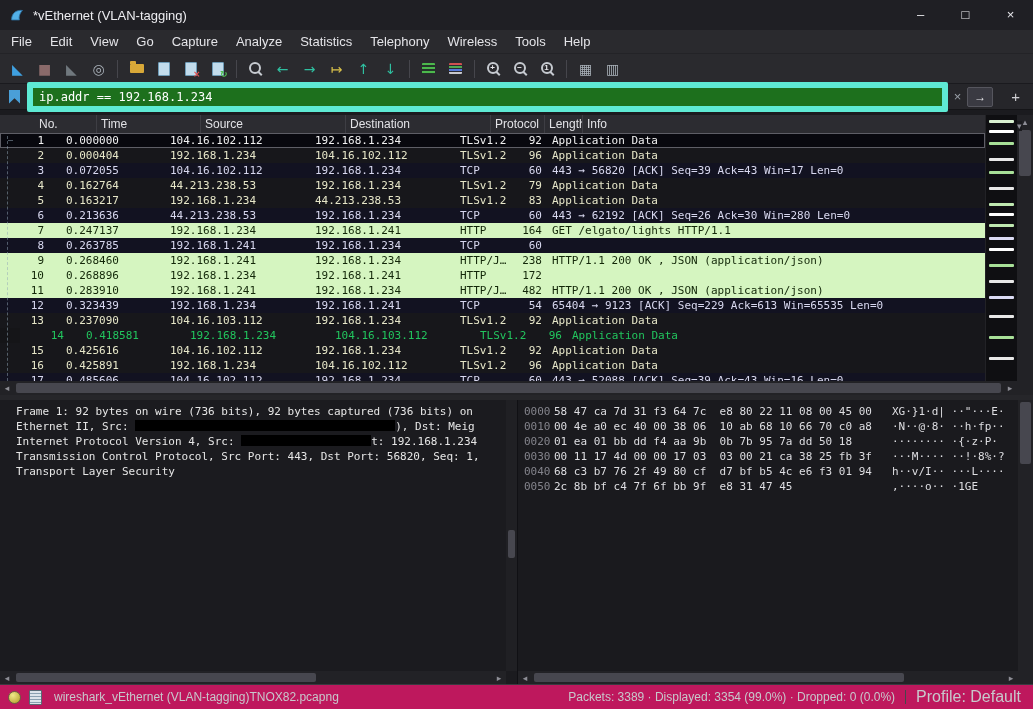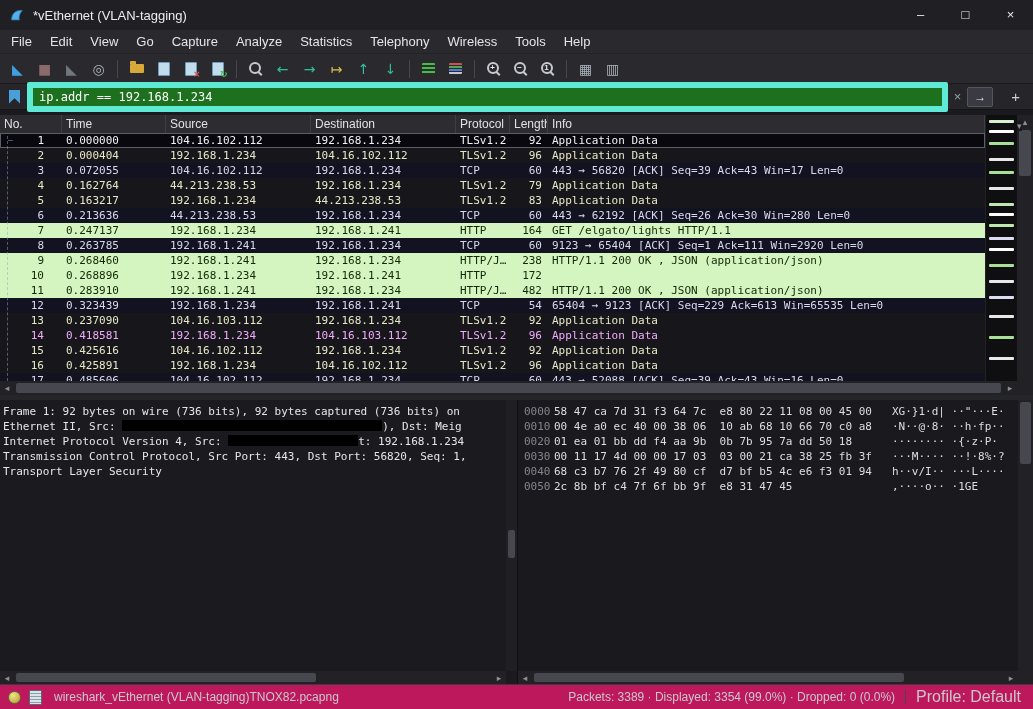--- a/index.html
+++ b/index.html
@@ -36,21 +36,21 @@
   .filterbar{height:26px;flex:0 0 26px;background:#26262a;display:flex;align-items:center;padding:0 5px;border-bottom:1px solid #151518;box-sizing:border-box;}
   .icon-bookmark{width:11px;height:14px;background:#4a9fd8;clip-path:polygon(0 0,100% 0,100% 100%,50% 62%,0 100%);margin:0 7px 0 4px;flex:0 0 auto;}
   .filter-input{flex:1;height:18px;border:6px solid #5eead4;border-radius:2px;color:#ffffff;font:12px "DejaVu Sans Mono","Liberation Mono",monospace;padding:0 6px;outline:none;background:#1d701d;}
   .filter-clear{margin:0 6px;color:#9aa0a8;font-size:13px;}
   .filter-apply{width:24px;height:18px;background:#3a3a42;border:1px solid #56565e;border-radius:2px;color:#e4e4e8;font-size:12px;text-align:center;line-height:18px;margin-right:4px;}
   .filter-add{margin:0 8px 0 14px;color:#d0d0d4;font-size:15px;}
 
   
   .packet-area{margin-top:5px;flex:0 0 280px;position:relative;background:#151518;}
   .cols{display:grid;grid-template-columns:62px 104px 145px 145px 54px 38px 1fr;}
-  .pl-header{position:absolute;left:0;top:0;width:985px;height:30px;background:#2c2c31;}
+  .pl-header{position:absolute;left:0;top:0;width:985px;height:30px;background:#2c2c31;padding-left:35px;}
   .ph-cell{border-right:1px solid #3e3e44;font-size:12px;line-height:18px;color:#e2e2e6;box-sizing:border-box;}
   .pl-cell,.ph-cell{padding:0 4px;overflow:hidden;white-space:nowrap;}
   .pl-rows{position:absolute;left:0;top:18px;width:985px;height:248px;overflow:hidden;}
   .pl-row{height:15px;}
   .pl-cell{font:11px/15px "DejaVu Sans Mono","Liberation Mono",monospace;box-sizing:border-box;}
   .pl-cell.c0{text-align:right;padding-right:18px;}
   .pl-cell.c5{text-align:right;padding-right:6px;}
   .pl-row.sel{box-shadow:inset 0 0 0 1px #5e5e66;}
   .related-line{position:absolute;left:7px;top:3px;height:250px;border-left:1px dashed #93a8b8;opacity:.5;z-index:3;}
   .related-line::before{content:"";position:absolute;left:0;top:4px;width:5px;height:1px;background:#93a8b8;}
@@ -67,21 +67,21 @@
   .h-arrow{position:absolute;top:0;width:14px;height:100%;line-height:14px;text-align:center;color:#8e8e96;font-size:9px;}
   .h-arrow.left{left:0;}
   .h-arrow.right{right:0;}
   .h-thumb{position:absolute;top:2px;height:10px;background:#47474f;border-radius:2px;}
   .pl-hscroll .h-thumb{left:16px;right:16px;}
 
   
   .splitter{flex:0 0 5px;background:#26262a;}
   .bottom{flex:0 0 284px;position:relative;background:#1b1b1f;}
   .details-pane{position:absolute;left:0;top:0;width:506px;height:284px;background:#1b1b1f;}
-  .detail-lines{padding:4px 3px;overflow:hidden;}
+  .detail-lines{padding:4px 16px;overflow:hidden;}
   .detail-line{font:11px/15px "DejaVu Sans Mono","Liberation Mono",monospace;color:#e6e6e6;white-space:pre;overflow:hidden;}
   .redaction{display:inline-block;background:#000;height:11px;vertical-align:-1px;}
   .d-vscroll{position:absolute;left:506px;top:0;width:11px;height:271px;background:#202024;}
   .d-vthumb{position:absolute;left:2px;width:7px;top:130px;height:28px;background:#47474f;border-radius:2px;}
   .dp-hscroll{position:absolute;left:0;top:271px;width:506px;height:13px;background:#222226;}
   .dp-hscroll .h-thumb{left:16px;width:300px;height:9px;}
   .hex-pane{position:absolute;left:517px;top:0;width:501px;height:284px;background:#1a1a1e;border-left:1px solid #101014;box-sizing:border-box;}
   .hex-lines{padding:4px 0 0 6px;}
   .hex-line{font:11px/15px "DejaVu Sans Mono","Liberation Mono",monospace;color:#dedee2;white-space:pre;}
   .hex-off{display:inline-block;width:30px;color:#84848c;margin-right:0;}
@@ -299,21 +299,20 @@
           <div class="pl-cell c5">164</div>
           <div class="pl-cell c6">GET /elgato/lights HTTP/1.1</div>
         </div>
         <div class="pl-row cols" style="background: rgb(18, 18, 33); color: rgb(216, 216, 239);">
           <div class="pl-cell c0">8</div>
           <div class="pl-cell c1">0.263785</div>
           <div class="pl-cell c2">192.168.1.241</div>
           <div class="pl-cell c3">192.168.1.234</div>
           <div class="pl-cell c4">TCP</div>
           <div class="pl-cell c5">60</div>
-          <div class="pl-cell c6">9123 → 65404 [ACK] Seq=1 Ack=111 Win=2920 Len=0</div>
         </div>
         <div class="pl-row cols" style="background: rgb(213, 245, 192); color: rgb(18, 39, 8);">
           <div class="pl-cell c0">9</div>
           <div class="pl-cell c1">0.268460</div>
           <div class="pl-cell c2">192.168.1.241</div>
           <div class="pl-cell c3">192.168.1.234</div>
           <div class="pl-cell c4">HTTP/J…</div>
           <div class="pl-cell c5">238</div>
           <div class="pl-cell c6">HTTP/1.1 200 OK , JSON (application/json)</div>
         </div>
@@ -345,21 +344,21 @@
         </div>
         <div class="pl-row cols" style="background: rgb(23, 23, 27); color: rgb(231, 231, 201);">
           <div class="pl-cell c0">13</div>
           <div class="pl-cell c1">0.237090</div>
           <div class="pl-cell c2">104.16.103.112</div>
           <div class="pl-cell c3">192.168.1.234</div>
           <div class="pl-cell c4">TLSv1.2</div>
           <div class="pl-cell c5">92</div>
           <div class="pl-cell c6">Application Data</div>
         </div>
-        <div class="pl-row cols" style="background: rgb(23, 23, 27); color: #f0abfc;">
+        <div class="pl-row cols" style="background: rgb(23, 23, 27); color: #22c55e; margin-left: 20px;">
           <div class="pl-cell c0">14</div>
           <div class="pl-cell c1">0.418581</div>
           <div class="pl-cell c2">192.168.1.234</div>
           <div class="pl-cell c3">104.16.103.112</div>
           <div class="pl-cell c4">TLSv1.2</div>
           <div class="pl-cell c5">96</div>
           <div class="pl-cell c6">Application Data</div>
         </div>
         <div class="pl-row cols" style="background: rgb(23, 23, 27); color: rgb(231, 231, 201);">
           <div class="pl-cell c0">15</div>

